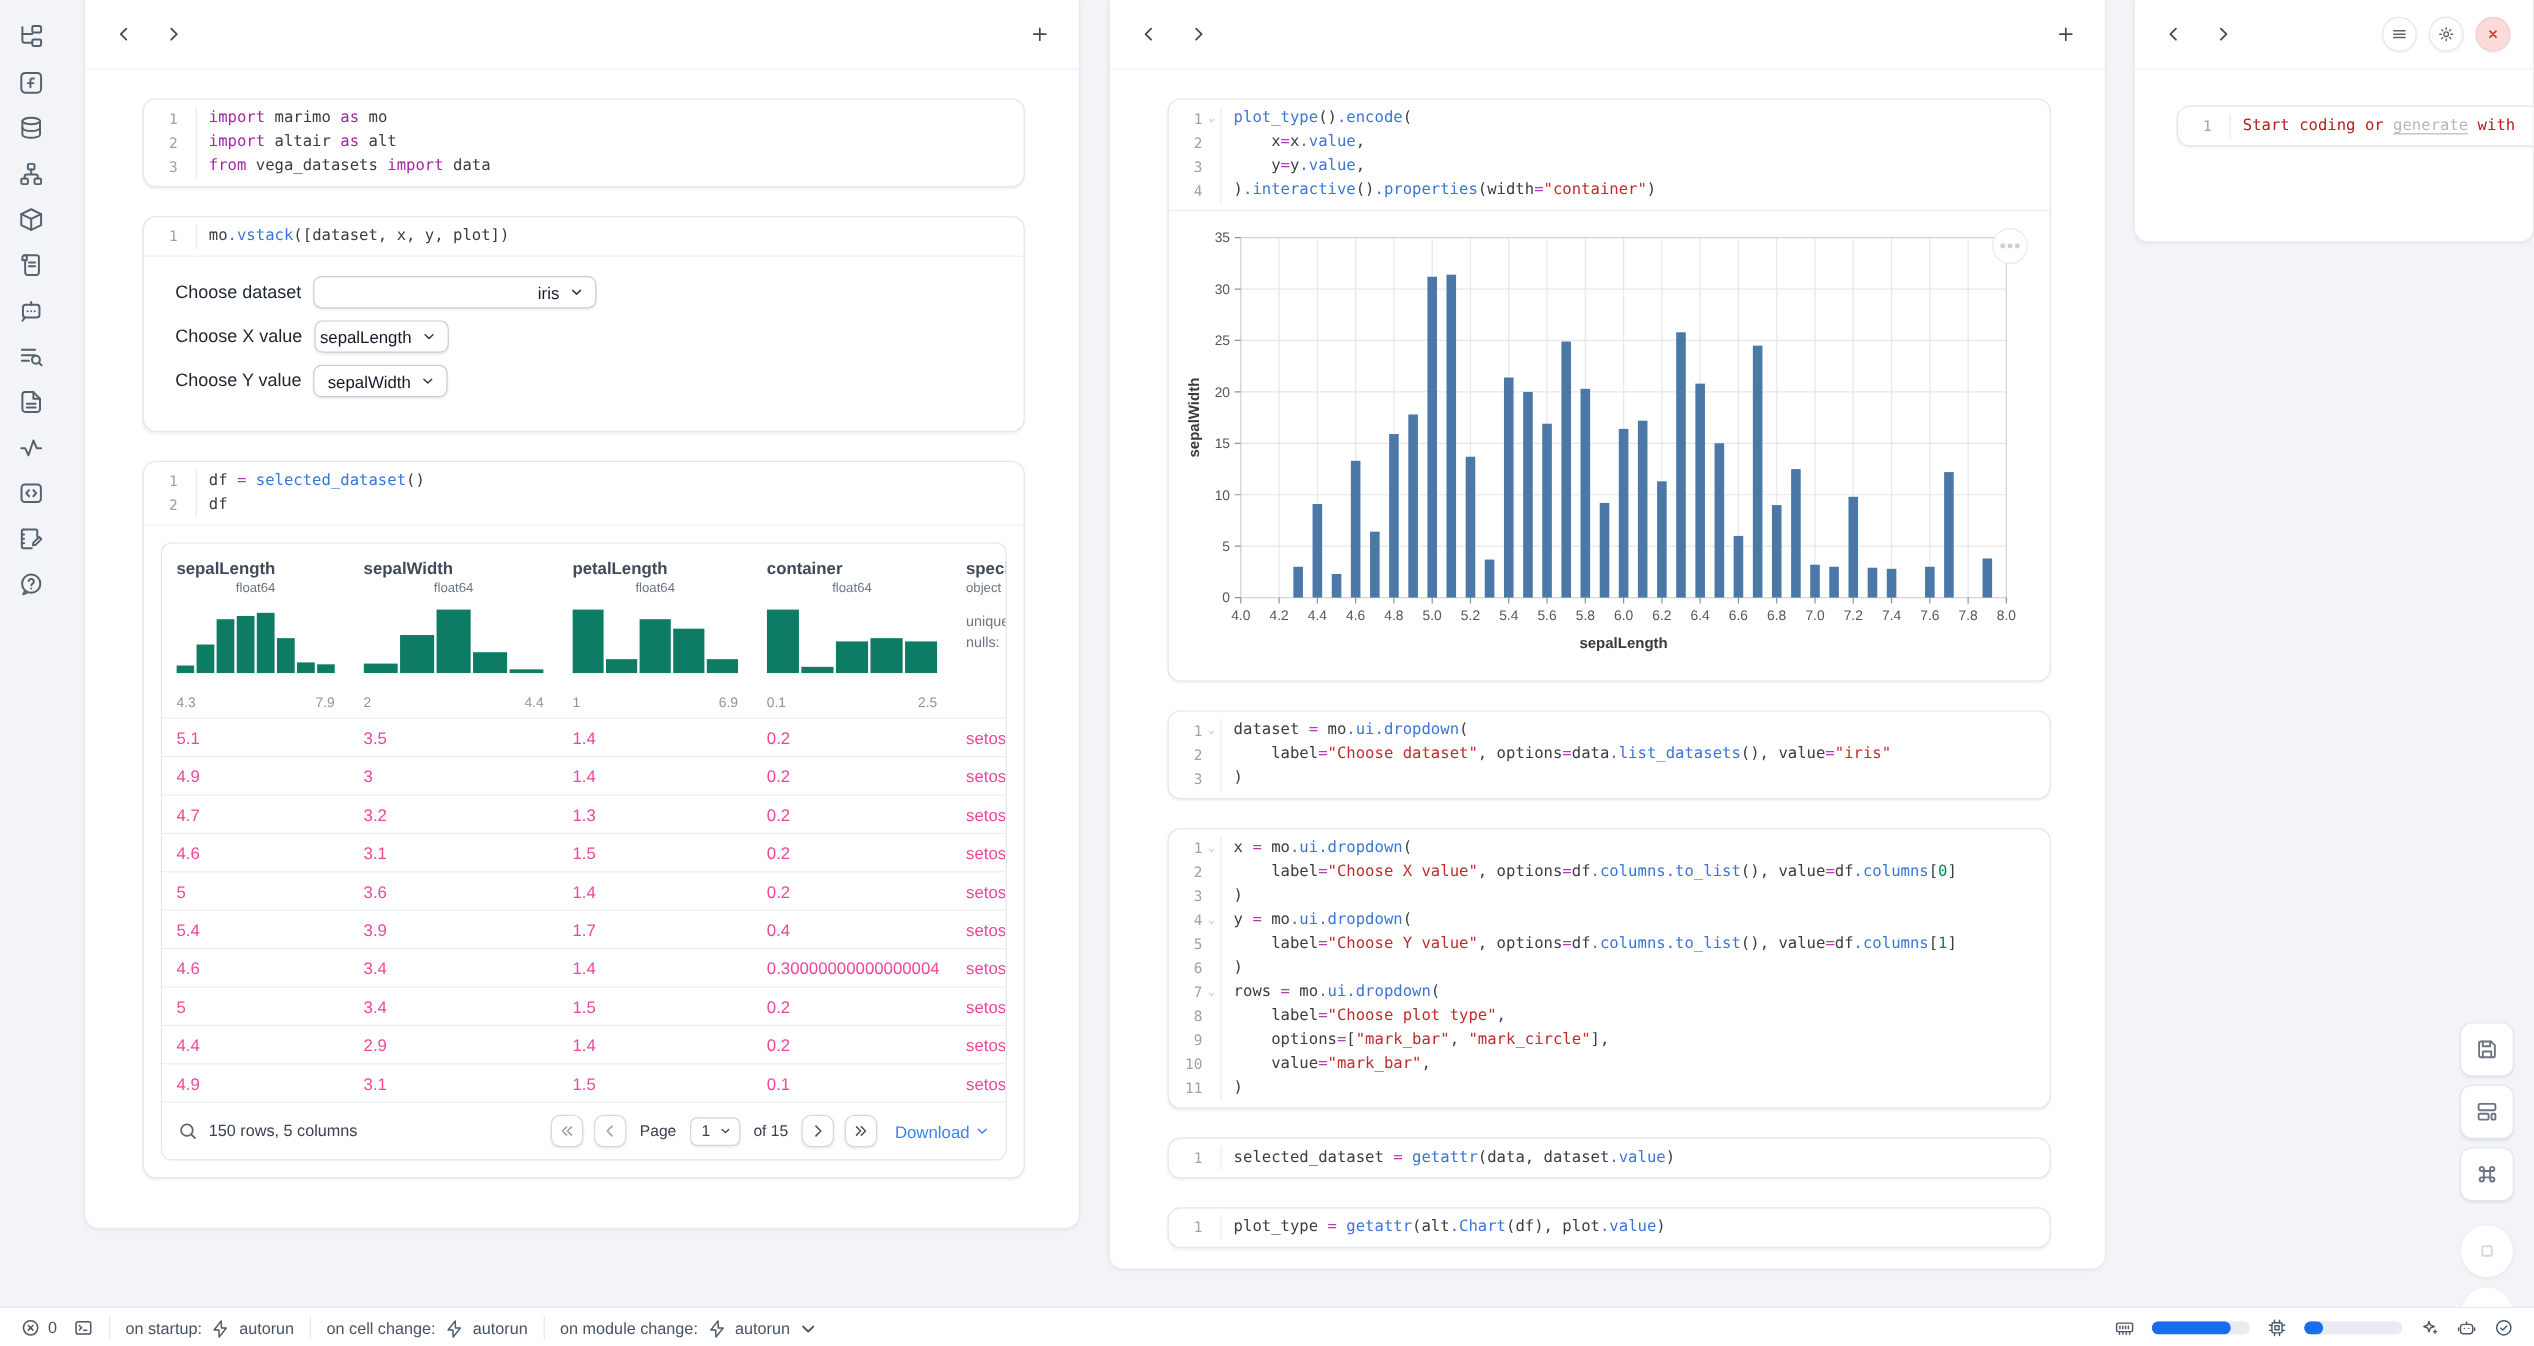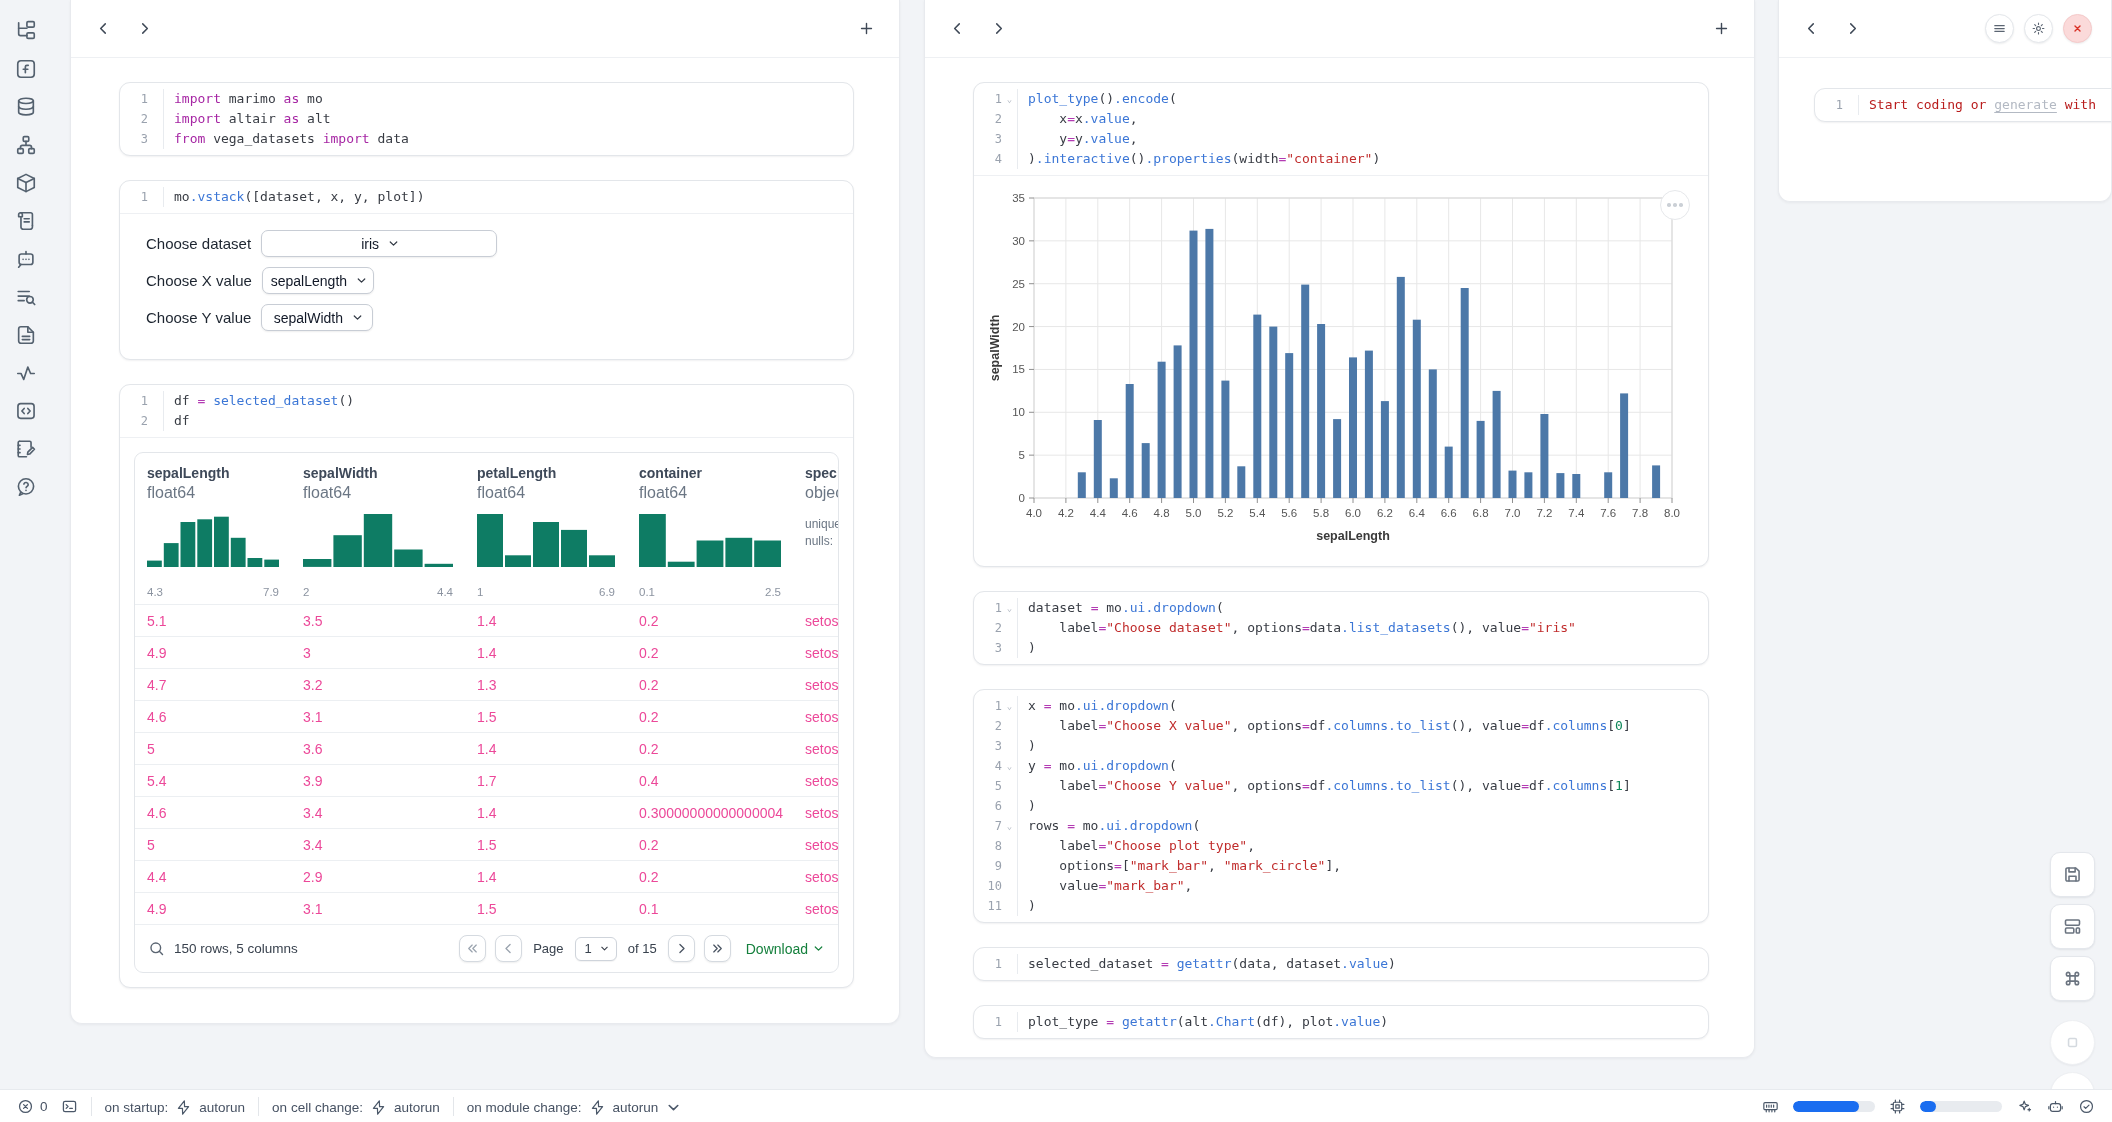--- a/index.html
+++ b/index.html
@@ -30,44 +30,44 @@
   .fold { width:15px; text-align:center; color:#b3bac4; font-size:9px; flex:none; }
   .src { border-left:1px solid #e8ebef; padding-left:10px; white-space:pre; color:#383c44; flex:1; }
   .tk-kw { color:#a626a4; } .tk-fn { color:#3b76d6; } .tk-str { color:#c02c2c; }
   .tk-op { color:#b33bb3; } .tk-num { color:#0b8658; } .tk-tx { color:#383c44; }
   .divider { border-top:1px solid #eef0f3; }
 
   
   .form { padding:16px 26px 18px; }
   .form-row { display:flex; align-items:center; margin-bottom:10px; font-size:15px; color:#1d2530; height:27px; }
   .form-row label { margin-right:10px; }
-  .ui-select { border:1px solid #c8cdd5; border-radius:7px; height:27px; display:flex; align-items:center; justify-content:center; padding:0 9px 0 12px; font-size:14px; color:#111827; box-shadow:0 1px 2px rgba(0,0,0,.07); background:#fff; cursor:pointer; }
+  .ui-select { border:1px solid #c8cdd5; border-radius:7px; height:27px; display:flex; align-items:center; justify-content:flex-end; padding:0 9px 0 12px; font-size:14px; color:#111827; box-shadow:0 1px 2px rgba(0,0,0,.07); background:#fff; cursor:pointer; }
   .sel-chev { width:13px; height:13px; color:#333a45; flex:none; margin-left:8px; }
 
   
   .table-wrap { margin:14px; border:1px solid #e3e6ea; border-radius:9px; overflow:hidden; background:#fff; }
   .tgrid { display:grid; grid-template-columns:156px 174px 162px 166px 1fr; }
   .thead { padding:12px 0 6px; }
   .th { padding:0 12px; overflow:hidden; }
   .th-name { font-weight:bold; color:#3e4959; font-size:14px; white-space:nowrap; }
-  .th-type { color:#6b7684; font-size:16px; margin-top:3px; white-space:nowrap; }
+  .th-type { color:#6b7684; font-size:11px; margin-top:3px; white-space:nowrap;text-align:center; }
   .th-hist { margin-top:10px; height:55px; }
   .th-range { display:flex; justify-content:space-between; color:#8b93a0; font-size:11.5px; margin-top:19px; }
   .th-stats { margin-top:14px; font-size:12px; color:#6b7684; line-height:17px; white-space:nowrap; }
   .trow { border-top:1px solid #eceff2; height:32px; align-items:center; color:#ec4899; font-size:14px; }
   .td { padding:0 12px; white-space:nowrap; overflow:hidden; }
   .tfoot { border-top:1px solid #eceff2; height:48px; display:flex; align-items:center; padding:0 13px; gap:9px; color:#39424e; font-size:13.5px; }
   .tf-search { width:17px; height:17px; color:#5b6572; background:none; border:none; padding:0; cursor:pointer; }
   .tf-spacer { flex:1; }
   .pg-btn { width:27px; height:27px; border:1px solid #d5dae0; border-radius:8px; background:#fff; box-shadow:0 1px 2px rgba(0,0,0,.07); display:flex; align-items:center; justify-content:center; color:#4a5462; cursor:pointer; padding:5px; }
   .pg-btn.dis { color:#9aa3ae; }
   .pg-label { font-size:13px; color:#39424e; margin:0 2px; }
   .page-select { border:1px solid #cfd4db; border-radius:6px; height:24px; padding:0 6px 0 9px; display:flex; gap:7px; align-items:center; font-size:13px; background:#fff; box-shadow:0 1px 1px rgba(0,0,0,.05); cursor:pointer; }
   .page-select .sel-chev { width:11px; height:11px; margin-left:0; }
-  .download { color:#15803d; font-size:14px; display:flex; gap:4px; align-items:center; background:none; border:none; cursor:pointer; margin-left:6px; }
+  .download { color:#3b82f6; font-size:14px; display:flex; gap:4px; align-items:center; background:none; border:none; cursor:pointer; margin-left:6px; }
   .download .icon { width:13px; height:13px; }
 
   
   .chart-out { position:relative; padding:10px 12px 8px; }
   .menu-dots { position:absolute; top:14px; right:18px; width:30px; height:30px; border:1px solid #e6e8eb; border-radius:50%; background:#fff; display:flex; align-items:center; justify-content:center; gap:2.5px; cursor:pointer; }
   .menu-dots i { width:3.5px; height:3.5px; border-radius:50%; background:#cbd0d6; }
 
   
   #stub-cell { margin:30px 0 0 35px; width:600px; }
   #stub-cell .ph-text { color:#b91c1c; }

